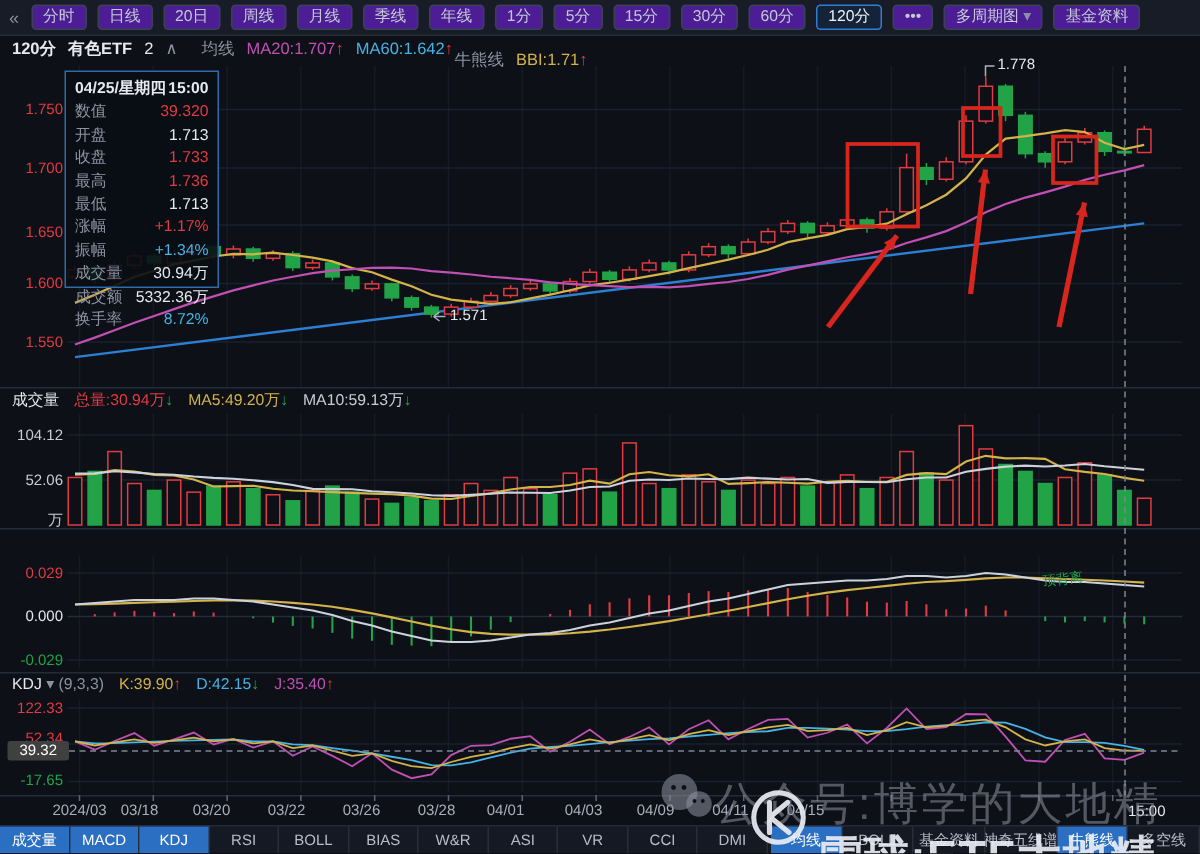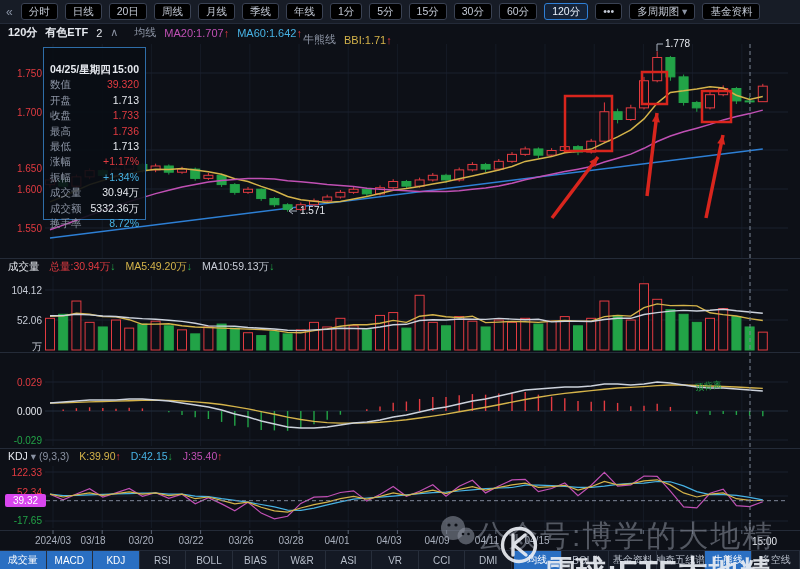--- a/index.html
+++ b/index.html
@@ -4,49 +4,49 @@
 <style>
   html,body{margin:0;padding:0;background:#06080c;}
   #app{position:relative;width:800px;height:569px;overflow:hidden;background:#0d1017;
        font-family:"Liberation Sans","DejaVu Sans",sans-serif;-webkit-font-smoothing:antialiased;}
   .abs{position:absolute;}
   
   #topbar{position:absolute;left:0;top:0;width:800px;height:24px;background:#171c26;
           border-bottom:1px solid #232a38;display:flex;align-items:center;gap:7px;
           padding-left:6px;box-sizing:border-box;z-index:6;}
   .pbtn{border:1px solid #3a4253;border-radius:3px;color:#c3c9d5;font-size:10.5px;
-        padding:1px 7px;line-height:13px;background:#000000;white-space:nowrap;cursor:pointer;}
+        padding:1px 7px;line-height:13px;background:#4c1d95;white-space:nowrap;cursor:pointer;}
   .pbtn.sel{border-color:#2f7fd6;color:#eaf2fc;background:#152338;}
   #back{color:#8a93a4;font-size:12px;margin-right:1px;}
   
   .ibar{position:absolute;display:flex;gap:8px;align-items:center;z-index:4;font-size:11px;white-space:nowrap;}
   
   .c-red{color:var(--red);} .c-green{color:var(--green);} .c-yellow{color:var(--yellow);}
   .c-magenta{color:var(--magenta);} .c-cyan{color:var(--cyan);}
   .c-white{color:#e6e9ef;} .c-gray{color:#8b93a3;} .c-lgray{color:#c8cdd7;}
   .bold{font-weight:bold;}
   
   .ylab{position:absolute;left:2px;width:40px;text-align:right;font-size:10px;z-index:3;}
   .xlab{position:absolute;top:535px;font-size:10px;color:#a9b0bd;z-index:3;transform:translateX(-50%);}
   
   .phead{position:absolute;left:8px;display:flex;gap:10px;font-size:10.5px;z-index:3;white-space:nowrap;}
   
-  #tooltip{position:absolute;left:43px;top:47px;width:103px;height:173px;z-index:5;
+  #tooltip{position:absolute;left:43px;top:47px;width:103px;height:145px;z-index:5;
            background:rgba(9,13,20,.9);border:1px solid #2e6da8;box-sizing:border-box;
-           font-size:10.5px;padding:14px 6px;}
+           font-size:10.5px;padding:4px 6px;}
   .trow{display:flex;justify-content:space-between;line-height:15.4px;}
   
   #bottombar{position:absolute;left:0;top:550px;width:800px;height:19px;background:#141924;
              border-top:1px solid #232a38;display:flex;z-index:6;box-sizing:border-box;}
   .itab{flex:1;display:flex;align-items:center;justify-content:center;font-size:10px;
         color:#b6bdc9;border-right:1px solid #272e3b;white-space:nowrap;overflow:hidden;cursor:pointer;}
   .itab.sel{background:#2a6fc2;color:#fff;}
   #indGroup{display:flex;width:512px;} #ovlGroup{display:flex;flex:1;margin-left:2px;}
   
-  .badge{position:absolute;background:#d946ef;color:#fff;font-size:10px;border-radius:2px;
+  .badge{position:absolute;background:#404040;color:#fff;font-size:10px;border-radius:2px;
          text-align:center;z-index:4;}
   
   #wmGray{position:absolute;left:476px;top:516px;font-size:30px;letter-spacing:2px;
           color:rgba(142,148,160,.55);z-index:8;white-space:nowrap;}
   #wmWhite{position:absolute;left:545px;top:527px;font-size:30px;font-weight:bold;letter-spacing:1px;
            color:rgba(233,237,243,.92);z-index:9;white-space:nowrap;margin-top:24px;}
   svg{display:block;}
 </style>
 </head>
 <body>
@@ -501,21 +501,21 @@
   <div class="ylab c-green" style="top:515px">-17.65</div>
 
   <div class="abs c-white" style="left:665px;top:38px;font-size:10px;z-index:3">1.778</div>
   <div class="abs c-white" style="left:300px;top:205px;font-size:10px;z-index:3">1.571</div>
 
   <div class="abs c-white" style="left:752px;top:536px;font-size:10px;z-index:3">15:00</div>
 
   <div id="gen-labels">
       <div class="ylab c-red" style="top: 68px;">1.750</div>
       <div class="ylab c-red" style="top: 107px;">1.700</div>
-      <div class="ylab c-red" style="top: 163px;">1.650</div>
+      <div class="ylab c-red" style="top: 150px;">1.650</div>
       <div class="ylab c-red" style="top: 184px;">1.600</div>
       <div class="ylab c-red" style="top: 223px;">1.550</div>
       <div class="ylab c-lgray" style="top: 285px;">104.12</div>
       <div class="ylab c-lgray" style="top: 315px;">52.06</div>
       <div class="ylab c-lgray" style="top: 340px;">万</div>
       <div class="ylab c-red" style="top: 377px;">0.029</div>
       <div class="ylab c-white" style="top: 406px;">0.000</div>
       <div class="ylab c-green" style="top: 435px;">-0.029</div>
       <div class="xlab" style="left: 53px;">2024/03</div>
       <div class="xlab" style="left: 93px;">03/18</div>

